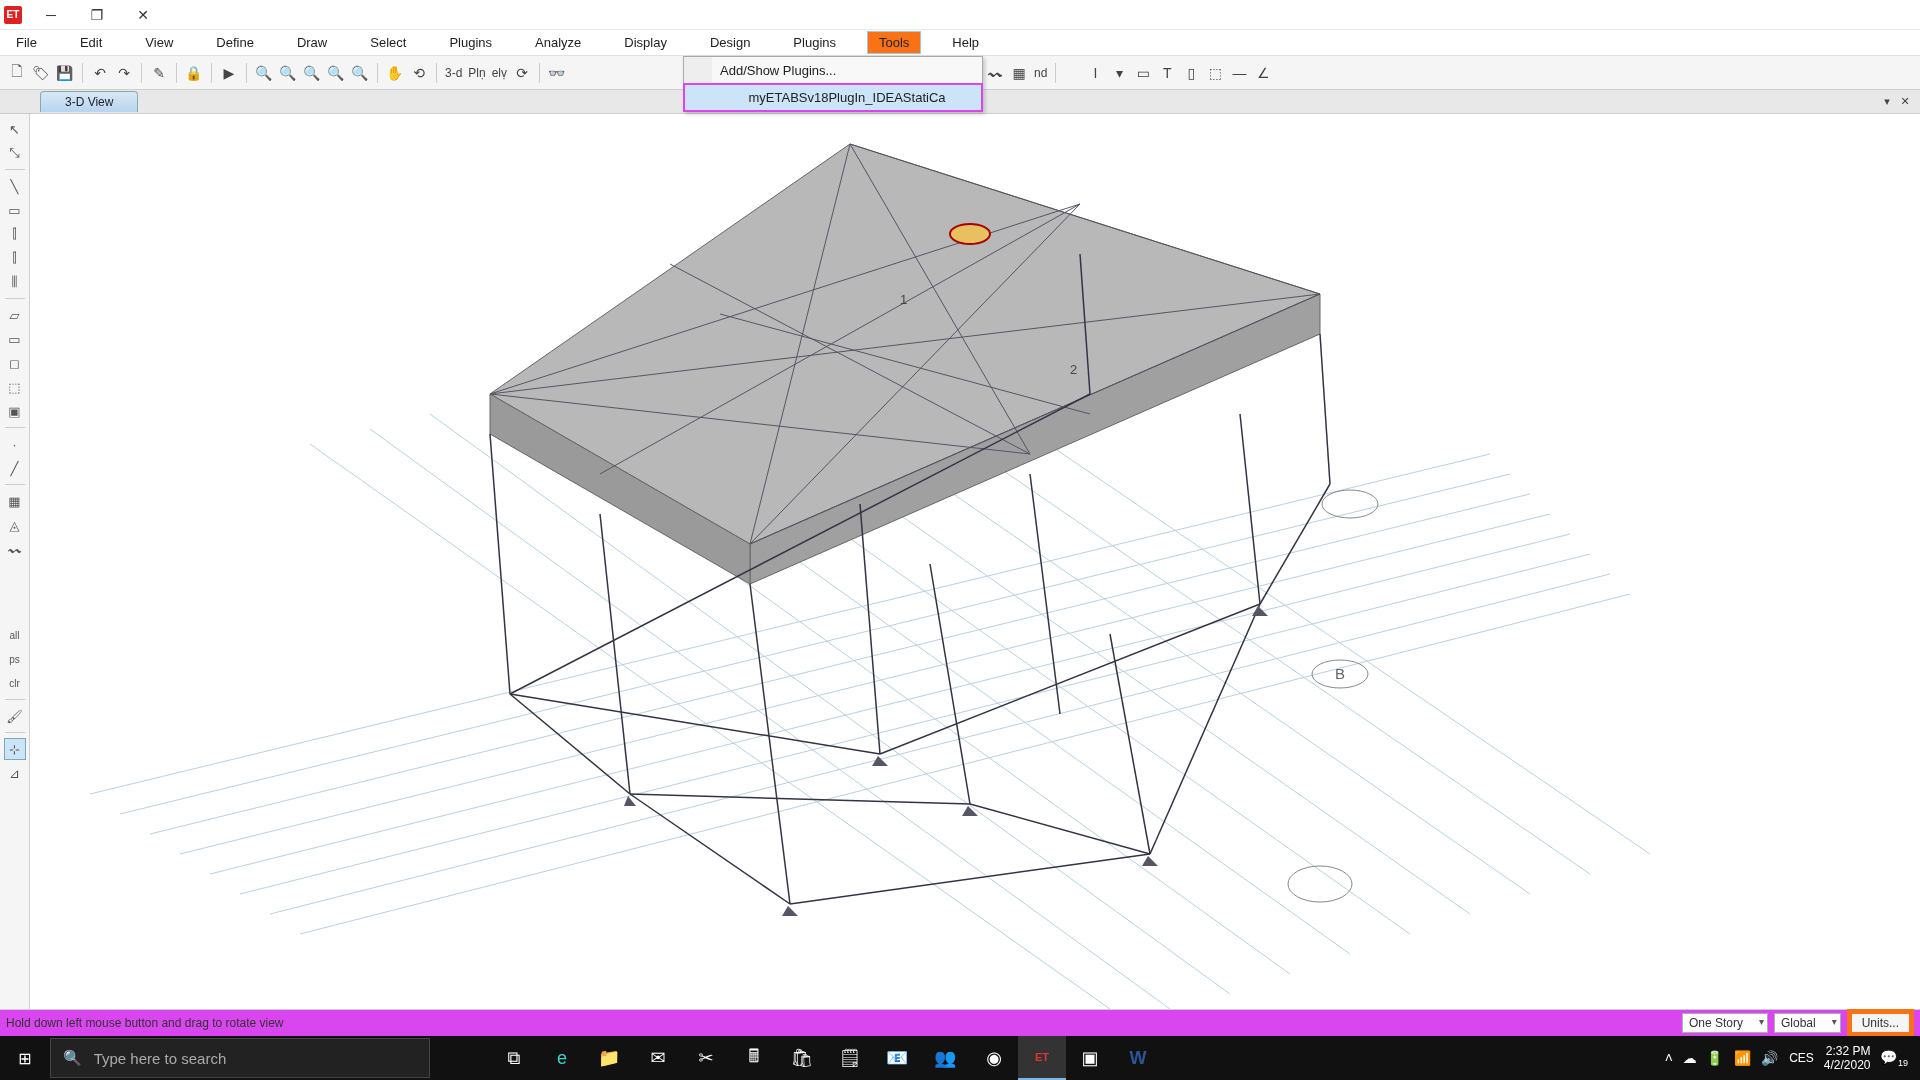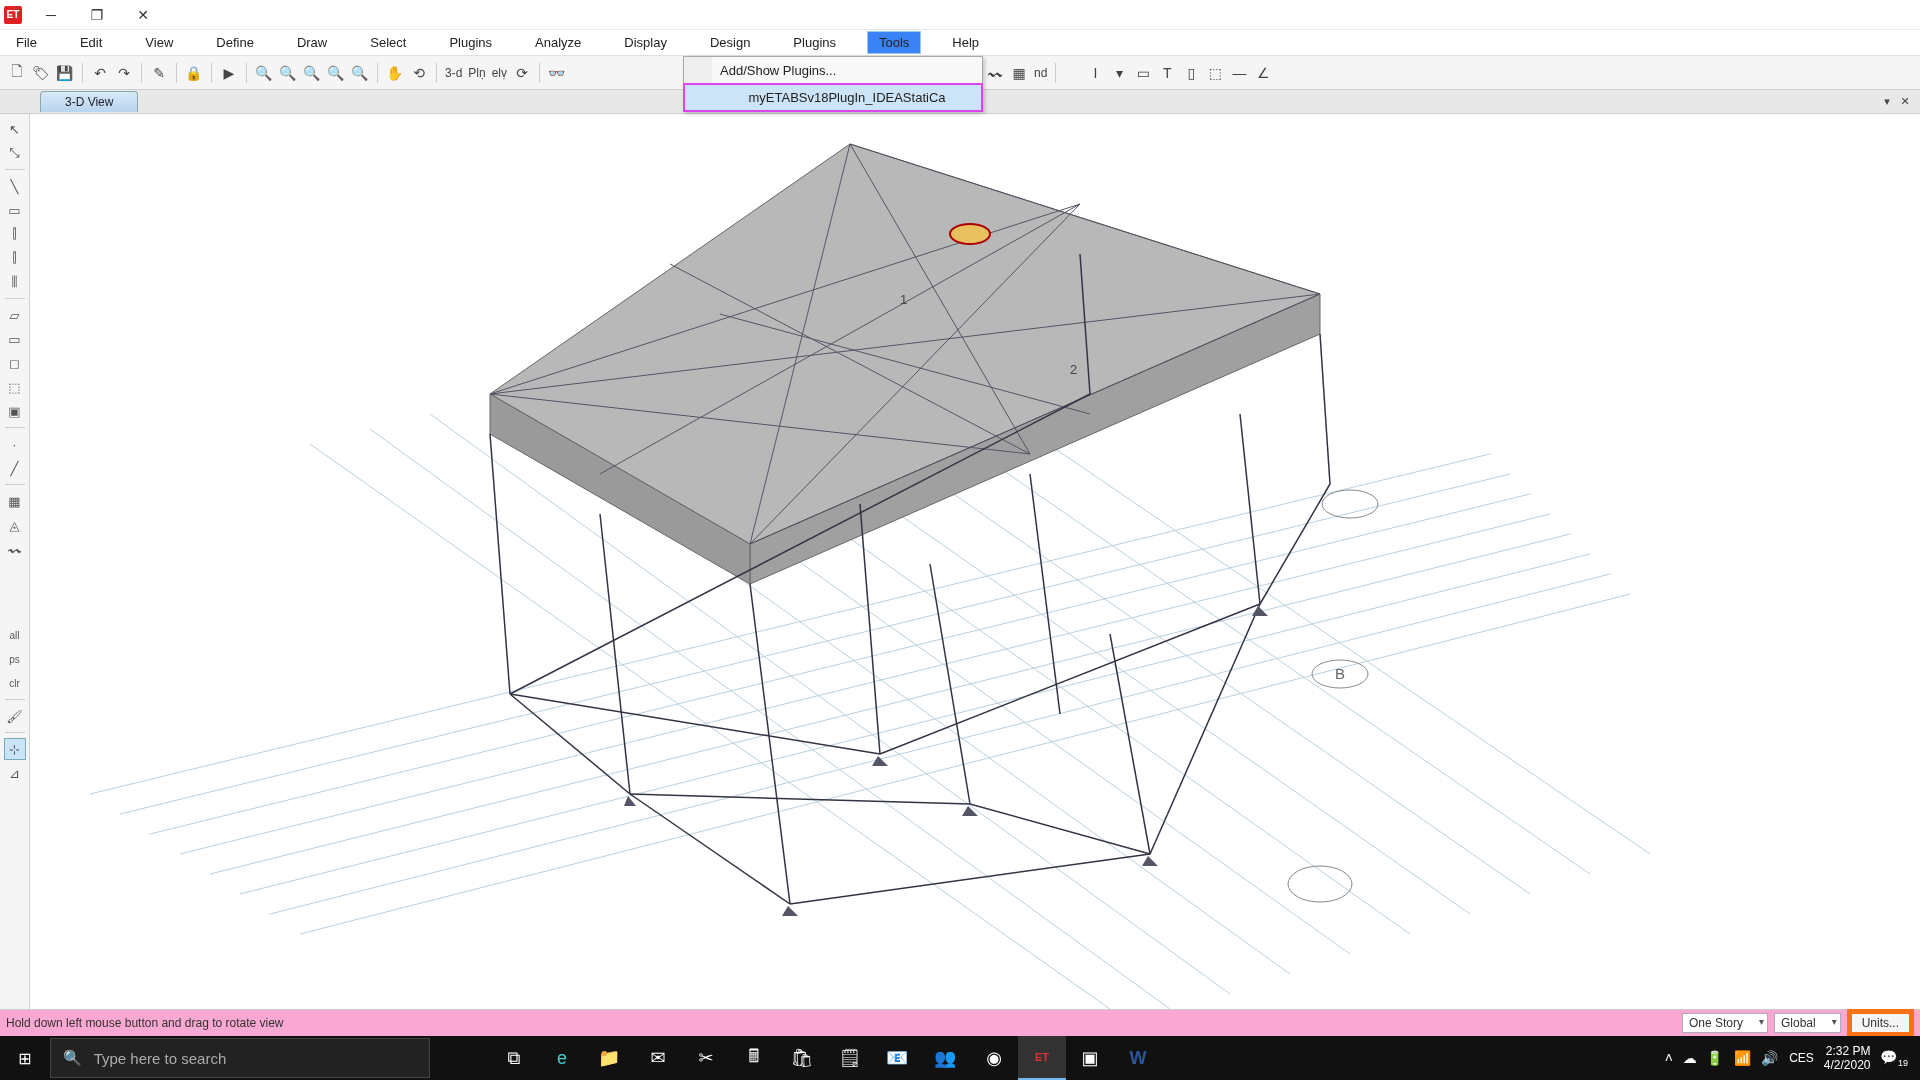--- a/index.html
+++ b/index.html
@@ -8,21 +8,21 @@
 
 .titlebar { height:30px; background:#fff; display:flex; align-items:center; padding:0 4px; border-bottom:1px solid #e8e8e8; }
 .app-icon { width:18px; height:18px; background:#d22; color:#fff; font-size:10px; font-weight:bold; display:flex; align-items:center; justify-content:center; border-radius:2px; margin-right:6px; }
 .title-text { font-size:13px; color:#222; flex:1; }
 .win-controls { display:flex; gap:0; }
 .win-btn { width:46px; height:30px; display:flex; align-items:center; justify-content:center; font-size:14px; color:#333; cursor:pointer; }
 
 
 .menubar { height:26px; background:#fff; display:flex; align-items:center; padding:0 4px; border-bottom:1px solid #e0e0e0;gap:19px; }
 .menu-item { padding:4px 12px; font-size:13px; color:#222; cursor:pointer; }
-.menu-item.active { background:#3b82f6; border:1px solid #99c9eb; padding:3px 11px; }
+.menu-item.active { background:#f97316; border:1px solid #99c9eb; padding:3px 11px; }
 
 
 .toolbar { height:34px; background:#f5f5f5; display:flex; align-items:center; padding:0 6px; border-bottom:1px solid #d0d0d0; gap:2px; position:relative; }
 .tb-btn { width:22px; height:22px; display:flex; align-items:center; justify-content:center; font-size:14px; color:#444; cursor:pointer; border-radius:2px; }
 .tb-sep { width:1px; height:20px; background:#ccc; margin:0 4px; }
 .tb-label { font-size:12px; color:#444; padding:0 2px; cursor:pointer; }
 
 
 .dropdown { position:absolute; top:56px; left:683px; width:300px; background:#f8f8f8; border:1px solid #aaa; box-shadow:2px 2px 4px rgba(0,0,0,.2); z-index:100; }
 .dropdown-item { padding:6px 8px 6px 36px; font-size:13px; color:#222; cursor:pointer; position:relative; }
@@ -40,21 +40,21 @@
 .lt-btn { width:22px; height:22px; display:flex; align-items:center; justify-content:center; font-size:13px; color:#555; cursor:pointer; }
 .lt-btn.active { background:#cce4f7; border:1px solid #7ab; }
 .lt-sep { height:1px; width:20px; background:#ccc; margin:3px 0; }
 .lt-gap { flex:0 0 60px; }
 
 
 .viewport { position:absolute; left:30px; top:114px; right:0; height:895px; background:#fff; overflow:hidden; }
 .viewport svg { width:100%; height:100%; }
 
 
-.statusbar { position:absolute; bottom:44px; left:0; right:0; height:27px; background:#f9a8d4; border-top:1px solid #ccc; display:flex; align-items:center; padding:0 6px; font-size:12px; color:#333; }
+.statusbar { position:absolute; bottom:44px; left:0; right:0; height:27px; background:#d946ef; border-top:1px solid #ccc; display:flex; align-items:center; padding:0 6px; font-size:12px; color:#333; }
 .status-left { flex:1; }
 .status-combo { border:1px solid #abadb3; background:#fff; padding:2px 24px 2px 6px; font-size:12px; margin-left:6px; position:relative; cursor:pointer; }
 .status-combo::after { content:"▾"; position:absolute; right:3px; top:2px; font-size:10px; color:#555; }
 .status-btn { border:5px solid #f97316; background:#f5f5f5; padding:2px 10px; margin-left:6px; font-size:12px; cursor:pointer; }
 
 
 .taskbar { position:absolute; bottom:0; left:0; right:0; height:44px; background:#111; display:flex; align-items:center; color:#fff; }
 .task-start { width:50px; height:44px; display:flex; align-items:center; justify-content:center; font-size:16px; cursor:pointer; }
 .task-search { flex:0 0 380px; height:40px; background:#222; display:flex; align-items:center; padding:0 12px; color:#aaa; font-size:15px; gap:12px; border:1px solid #444;}
 .task-icons { display:flex; height:44px; margin-left:60px;}

